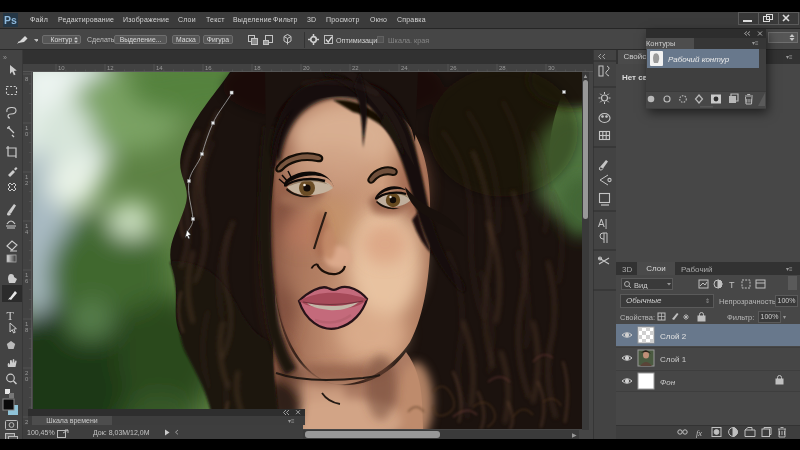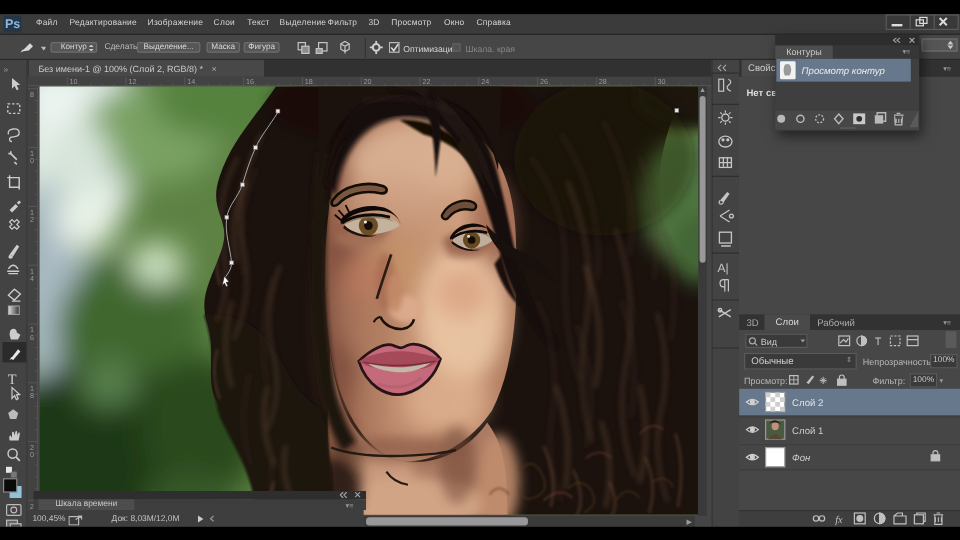--- a/index.html
+++ b/index.html
@@ -138,21 +138,20 @@
  <rect x="3" y="349" width="11" height="11" fill="#0a0a0a" stroke="#888" stroke-width="1"></rect>
 
  <rect x="5.5" y="370.5" width="12" height="9" rx="1" fill="none" stroke="#bbb"></rect>
       <circle cx="11.5" cy="375" r="2.4" fill="none" stroke="#bbb"></circle>
 
  <rect x="5.5" y="383.5" width="9" height="7" fill="#666" stroke="#bbb"></rect>
       <rect x="8.5" y="386.5" width="9" height="7" fill="#555" stroke="#bbb"></rect>
 </svg>
 
 <div class="a" style="left:23px;top:38px;width:570px;height:14px;background:#313131;"></div>
-<div class="a" style="left:24px;top:38px;width:196px;height:14px;background:#484848;color:#c9c9c9;font-size:7.5px;line-height:15px;"><span style="margin-left:8px;">Без имени-1 @ 100% (Слой 2, RGB/8) *</span><span style="margin-left:7px;color:#aaa;">×</span></div>
 <div class="a" style="left:23px;top:52px;width:570px;height:8px;background:#424242;border-bottom:1px solid #555;"></div>
 <div class="a" style="left:23px;top:60px;width:9px;height:357px;background:#424242;border-right:1px solid #555;"></div>
 <svg class="a" style="left:23px;top:52px;" width="570" height="8" id="rulh">
       <text x="35" y="6" fill="#989898" font-size="6" font-family="Liberation Sans">10</text>
       <line x1="33" y1="0" x2="33" y2="8" stroke="#5a5a5a" stroke-width="0.7"></line>
       <line x1="42.8" y1="5.5" x2="42.8" y2="8" stroke="#5a5a5a" stroke-width="0.6"></line>
       <line x1="52.6" y1="5.5" x2="52.6" y2="8" stroke="#5a5a5a" stroke-width="0.6"></line>
       <line x1="62.400000000000006" y1="5.5" x2="62.400000000000006" y2="8" stroke="#5a5a5a" stroke-width="0.6"></line>
       <line x1="72.2" y1="5.5" x2="72.2" y2="8" stroke="#5a5a5a" stroke-width="0.6"></line>
       <text x="84" y="6" fill="#989898" font-size="6" font-family="Liberation Sans">12</text>
@@ -616,25 +615,25 @@
   <circle cx="20" cy="6" r="4"></circle>
         <path d="M20,2 a4,4 0 0 1 0,8 z" fill="#c0c0c0"></path>
   <text x="31" y="9.5" fill="#c0c0c0" font-size="9" stroke="none" font-family="Liberation Sans">T</text>
   <rect x="44" y="2" width="8" height="8" stroke-dasharray="2 1.2"></rect>
   <rect x="58" y="2" width="9" height="8"></rect>
         <line x1="58" y1="5" x2="67" y2="5"></line>
  </g>
 </svg>
 <div class="a" style="left:788px;top:264px;width:9px;height:14px;background:#5a5a5a;"></div>
 
-<div class="a" style="left:620px;top:282px;width:94px;height:14px;background:#3a3a3a;border:1px solid #5a5a5a;color:#cfcfcf;font-size:8px;line-height:12px;"><span style="margin-left:5px;">Обычные</span><span style="float:right;margin-right:3px;color:#999;font-size:6px;">⇕</span></div>
+<div class="a" style="left:620px;top:282px;width:94px;height:14px;background:#3a3a3a;border:1px solid #5a5a5a;color:#cfcfcf;font-size:8px;line-height:12px;"><span style="margin-left:5px;font-style:italic;">Обычные</span><span style="float:right;margin-right:3px;color:#999;font-size:6px;">⇕</span></div>
 <span class="t s7" style="left:719px;top:285px;color:#b8b8b8;">Непрозрачность:</span>
 <div class="a" style="left:775px;top:283px;width:23px;height:12px;background:#3a3a3a;border:1px solid #5a5a5a;color:#ccc;font-size:7px;line-height:10px;text-align:center;">100%</div>
 
-<span class="t s7" style="left:620px;top:301px;color:#b8b8b8;">Просмотр:</span>
+<span class="t s7" style="left:620px;top:301px;color:#b8b8b8;">Свойства:</span>
 <svg class="a" style="left:656px;top:299px;" width="60" height="11">
  <g fill="none" stroke="#c0c0c0" stroke-width="1">
  <rect x="2" y="2" width="7" height="7"></rect>
         <path d="M2,5.5 l7,0 M5.5,2 l0,7" stroke-width="0.7"></path>
  <path d="M16,8 l5,-6 1.5,1 -4.5,6 z" fill="#c0c0c0" stroke="none"></path>
  <path d="M30,3 l0,6 m-3,-3 l6,0 m-5,-2 l4,4 m0,-4 l-4,4" stroke-width="0.8"></path>
  <rect x="42" y="5" width="7" height="5" fill="#c0c0c0"></rect>
         <path d="M43.5,5 v-1.5 a2,2 0 0 1 4,0 V5"></path>
  </g>
 </svg>
@@ -689,28 +688,28 @@
  </g>
 </svg>
 
 <div class="a" style="left:646px;top:17px;width:120px;height:80px;background:#3f3f3f;box-shadow:2px 4px 10px rgba(0,0,0,0.55);"></div>
 <div class="a" style="left:646px;top:17px;width:120px;height:9px;background:#2d2d2d;"></div>
 <svg class="a" style="left:744px;top:19px;" width="22" height="6">
       <path d="M3,0.5 l-2.5,2 2.5,2 m3,-4 l-2.5,2 2.5,2" stroke="#aaa" stroke-width="0.9" fill="none"></path>
       <path d="M14,0.5 l4,4 m0,-4 l-4,4" stroke="#aaa" stroke-width="1"></path>
     </svg>
 <div class="a" style="left:646px;top:26px;width:120px;height:11px;background:#363636;"></div>
-<div class="a" style="left:646px;top:26px;width:48px;height:11px;background:#4d4d4d;color:#cccccc;font-size:7.5px;line-height:11px;text-align:center;">Контуры</div>
+<div class="a" style="left:646px;top:26px;width:48px;height:11px;background:#4d4d4d;color:#cccccc;font-size:7.5px;line-height:11px;">Контуры</div>
 <span class="a" style="left:752px;top:27px;color:#999;font-size:6px;">▾≡</span>
 <div class="a" style="left:647px;top:37px;width:112px;height:19px;background:#68788c;"></div>
 <div class="a" style="left:650px;top:39px;width:13px;height:15px;background:#f2f2f2;border-radius:1px;"></div>
 <svg class="a" style="left:650px;top:39px;" width="13" height="15">
       <path d="M4,3 q4,-2 5,2 q1,3 -1,7 l-4,0 q-2,-5 0,-9z" fill="#9a9a9a"></path>
     </svg>
-<span class="a" style="left:668px;top:43px;color:#eaeaea;font-size:8px;font-style:italic;font-family:'Liberation Sans';">Просмотр контур</span>
+<span class="a" style="left:668px;top:43px;color:#eaeaea;font-size:8px;font-style:italic;font-family:'Liberation Sans';">Рабочий контур</span>
 <div class="a" style="left:646px;top:79px;width:120px;height:17px;background:#474747;border-top:1px solid #3a3a3a;"></div>
 <svg class="a" style="left:646px;top:79px;" width="120" height="17">
  <circle cx="5" cy="8" r="3.3" fill="#b9b9b9"></circle>
  <circle cx="21" cy="8" r="3" fill="none" stroke="#b9b9b9" stroke-width="1.2"></circle>
  <circle cx="37" cy="8" r="3.3" fill="none" stroke="#b9b9b9" stroke-width="1.1" stroke-dasharray="1.6 1.2"></circle>
  <path d="M53,4 l3.5,4 -3.5,4 -3.5,-4 z" fill="none" stroke="#b9b9b9" stroke-width="1.2"></path>
  <rect x="65" y="3.5" width="10" height="9" fill="#c9c9c9"></rect>
       <circle cx="70" cy="8" r="2.4" fill="#2e2e2e"></circle>
  <rect x="83" y="5" width="7" height="7" fill="#b9b9b9"></rect>
       <path d="M85,5 v-2 h7 v7 h-2" fill="none" stroke="#b9b9b9" stroke-width="1.2"></path>

